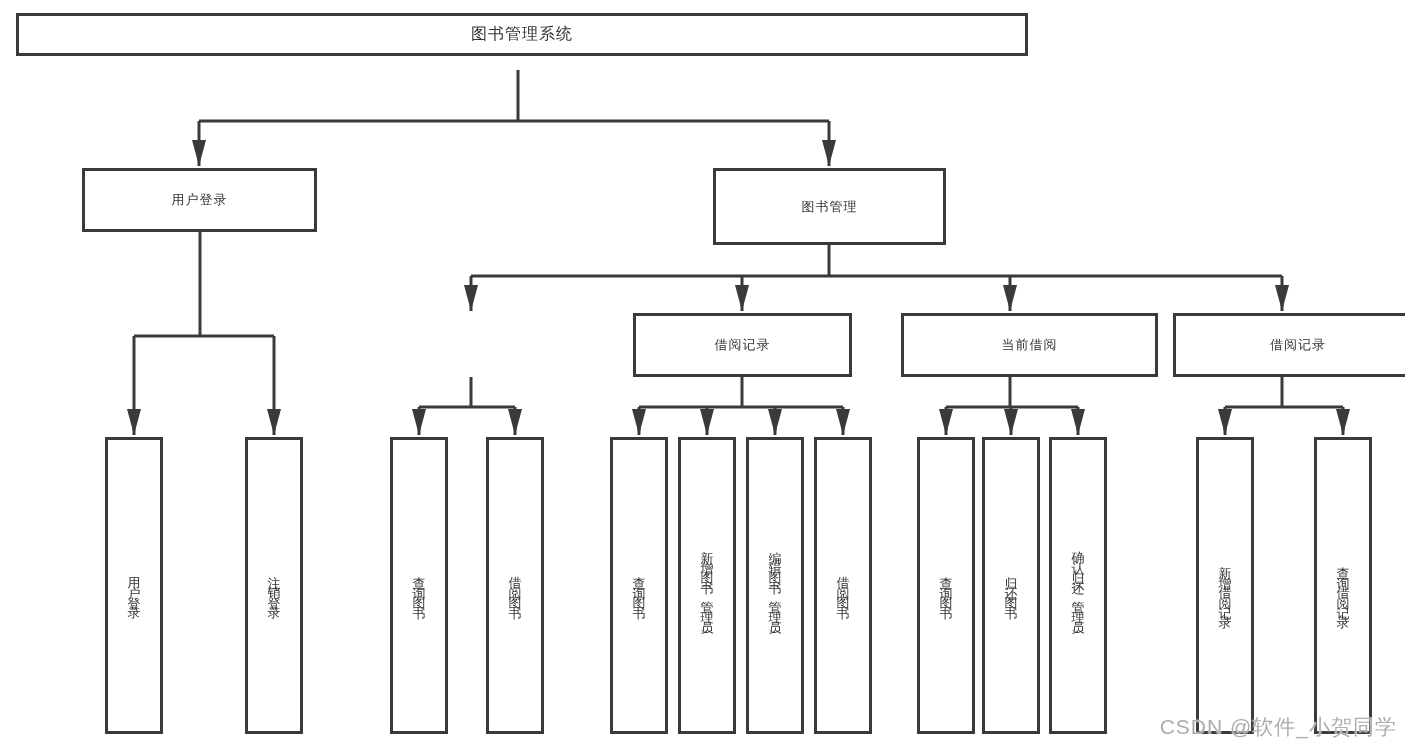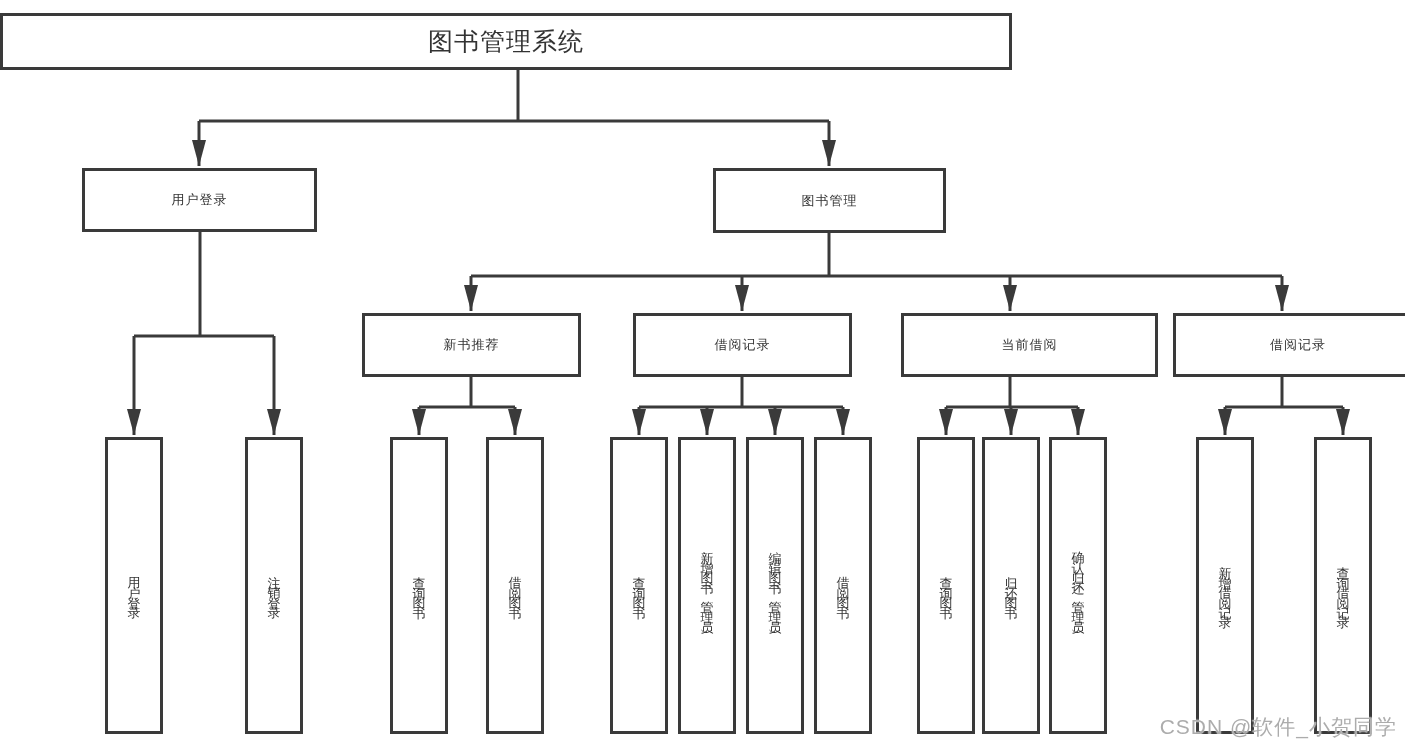--- a/index.html
+++ b/index.html
@@ -20,21 +20,21 @@
     display: flex;
     align-items: center;
     justify-content: center;
     color: #333333;
     font-size: 13px;
     letter-spacing: 1px;
     text-align: center;
     white-space: nowrap;
   }
   .hbox { height: 64px; }
-  .root { left: 0; top: 13px; width: 1012px; height: 57px; font-size: 25px; }
+  .root { left: 16px; top: 13px; width: 1012px; height: 43px; font-size: 16px; }
   .vbox {
     top: 437px;
     width: 58px;
     height: 297px;
     writing-mode: vertical-rl;
     text-orientation: mixed;
     letter-spacing: 10px;
     line-height: 1;
     white-space: normal;
   }
@@ -115,23 +115,22 @@
         <path d="M1225,407 H1343"></path>
         <path d="M1225,407 V435" marker-end="url(#arrow)"></path>
         <path d="M1343,407 V435" marker-end="url(#arrow)"></path>
       </g>
     </g>
   </svg>
 
   <div class="box root">图书管理系统</div>
 
   <div class="box hbox" style="left:82px; top:168px; width:235px;">用户登录</div>
-  <div class="box hbox" style="left:713px; top:168px; width:233px; height:65px;">图书管理</div>
+  <div class="box hbox" style="left:713px; top:168px; width:233px; height:77px;">图书管理</div>
 
-  <div class="box hbox" style="left:362px; top:313px; width:219px;">新书推荐</div>
   <div class="box hbox" style="left:633px; top:313px; width:219px;">借阅记录</div>
   <div class="box hbox" style="left:901px; top:313px; width:257px;">当前借阅</div>
   <div class="box hbox" style="left:1173px; top:313px; width:250px;">借阅记录</div>
 
   <div class="box vbox" style="left:105px;">用户登录</div>
   <div class="box vbox" style="left:245px;">注销登录</div>
 
   <div class="box vbox" style="left:390px;">查询图书</div>
   <div class="box vbox" style="left:486px;">借阅图书</div>
 

